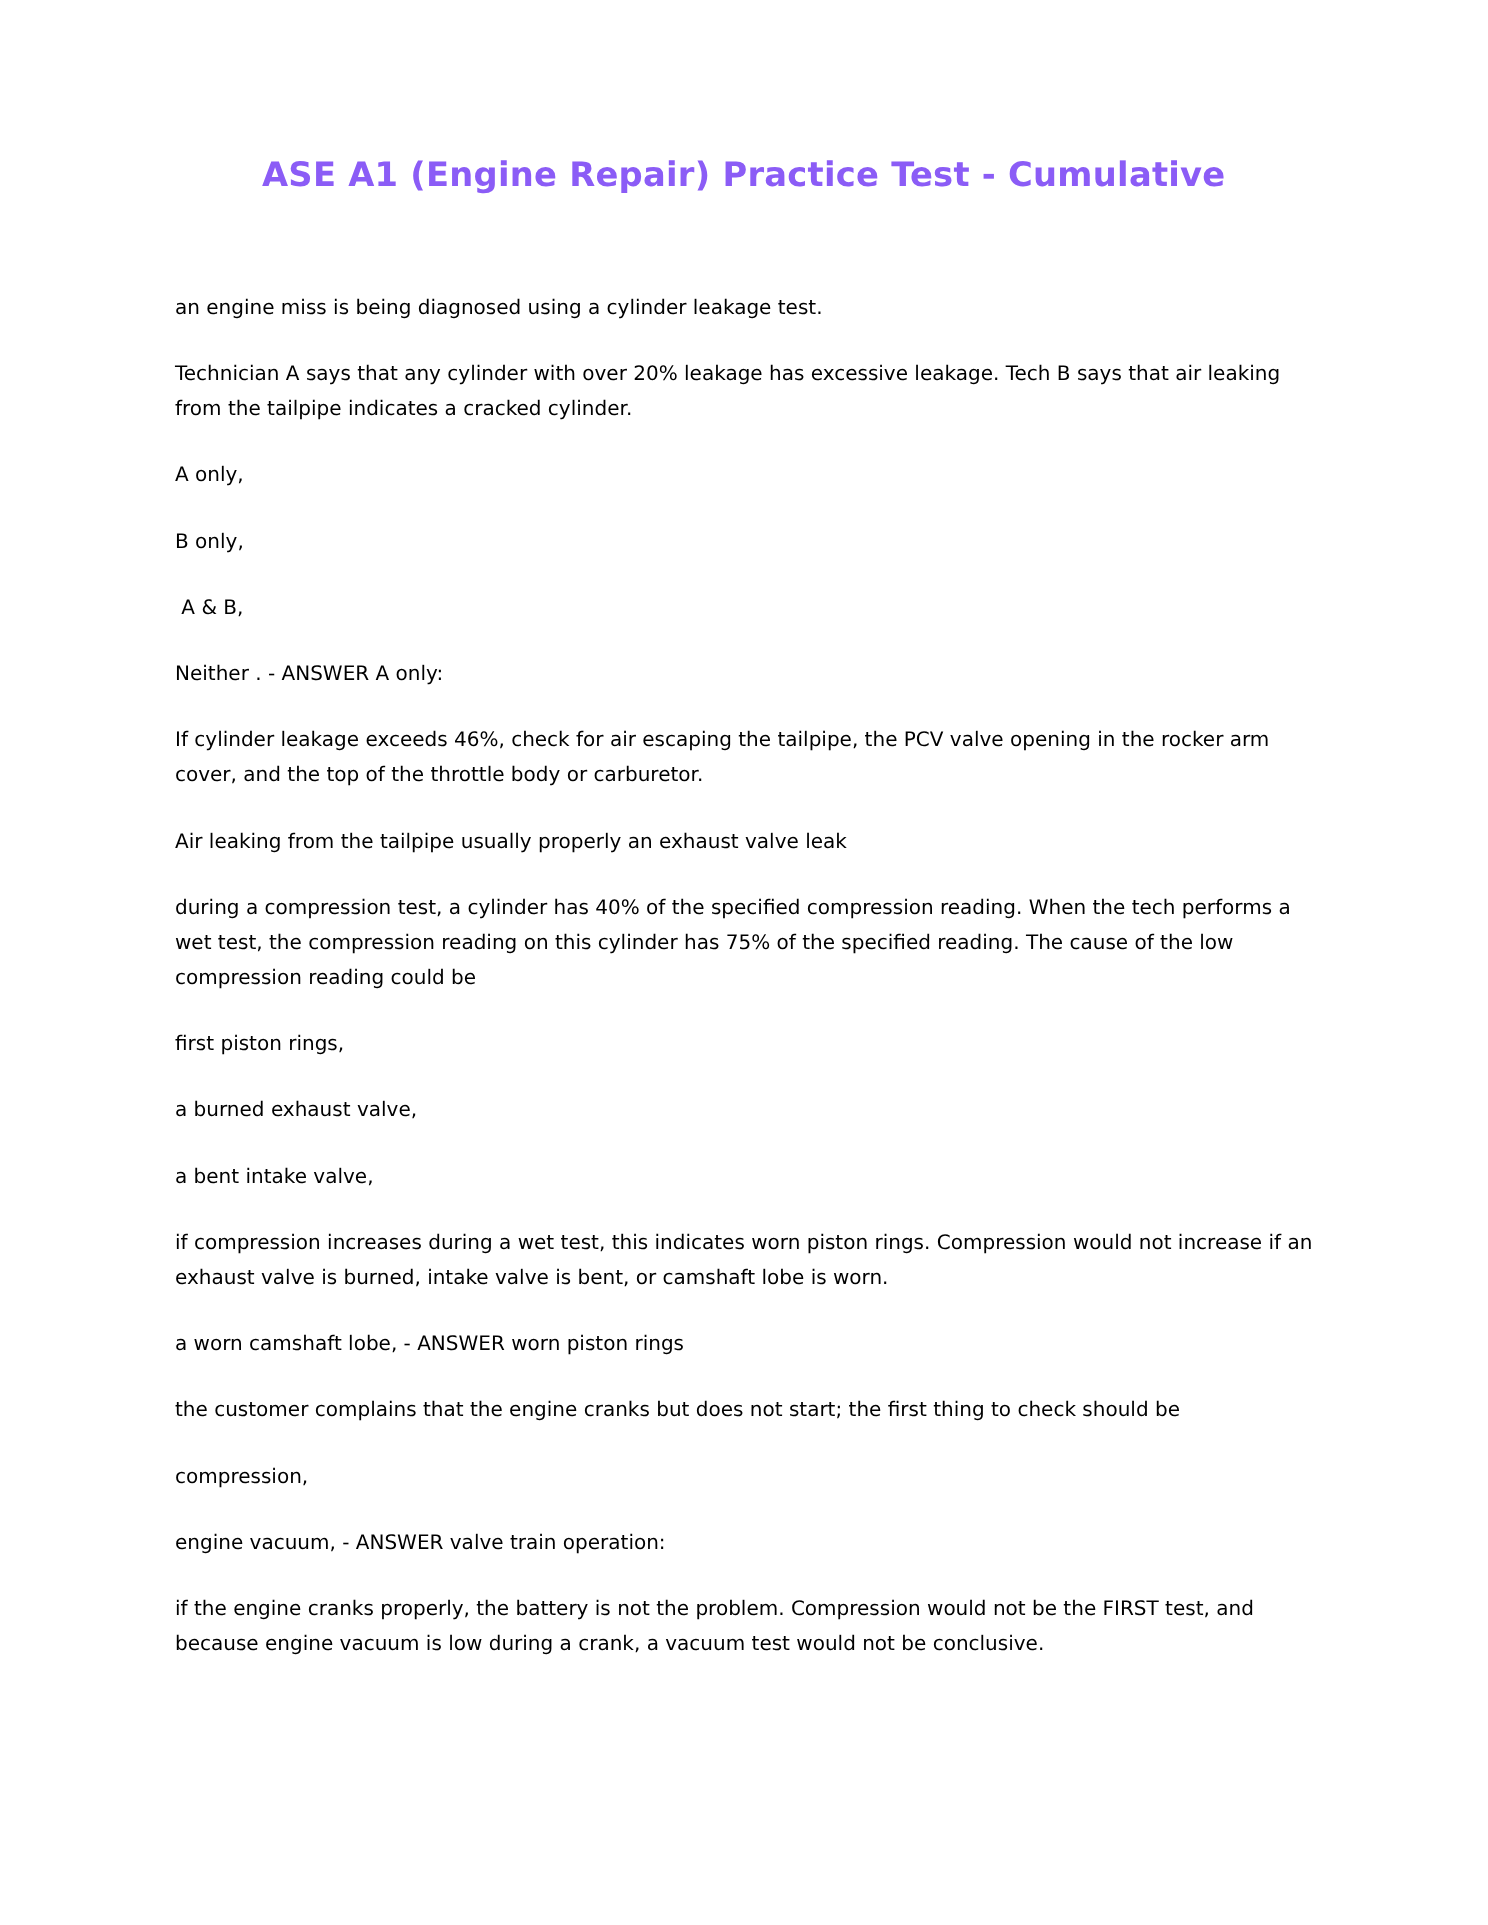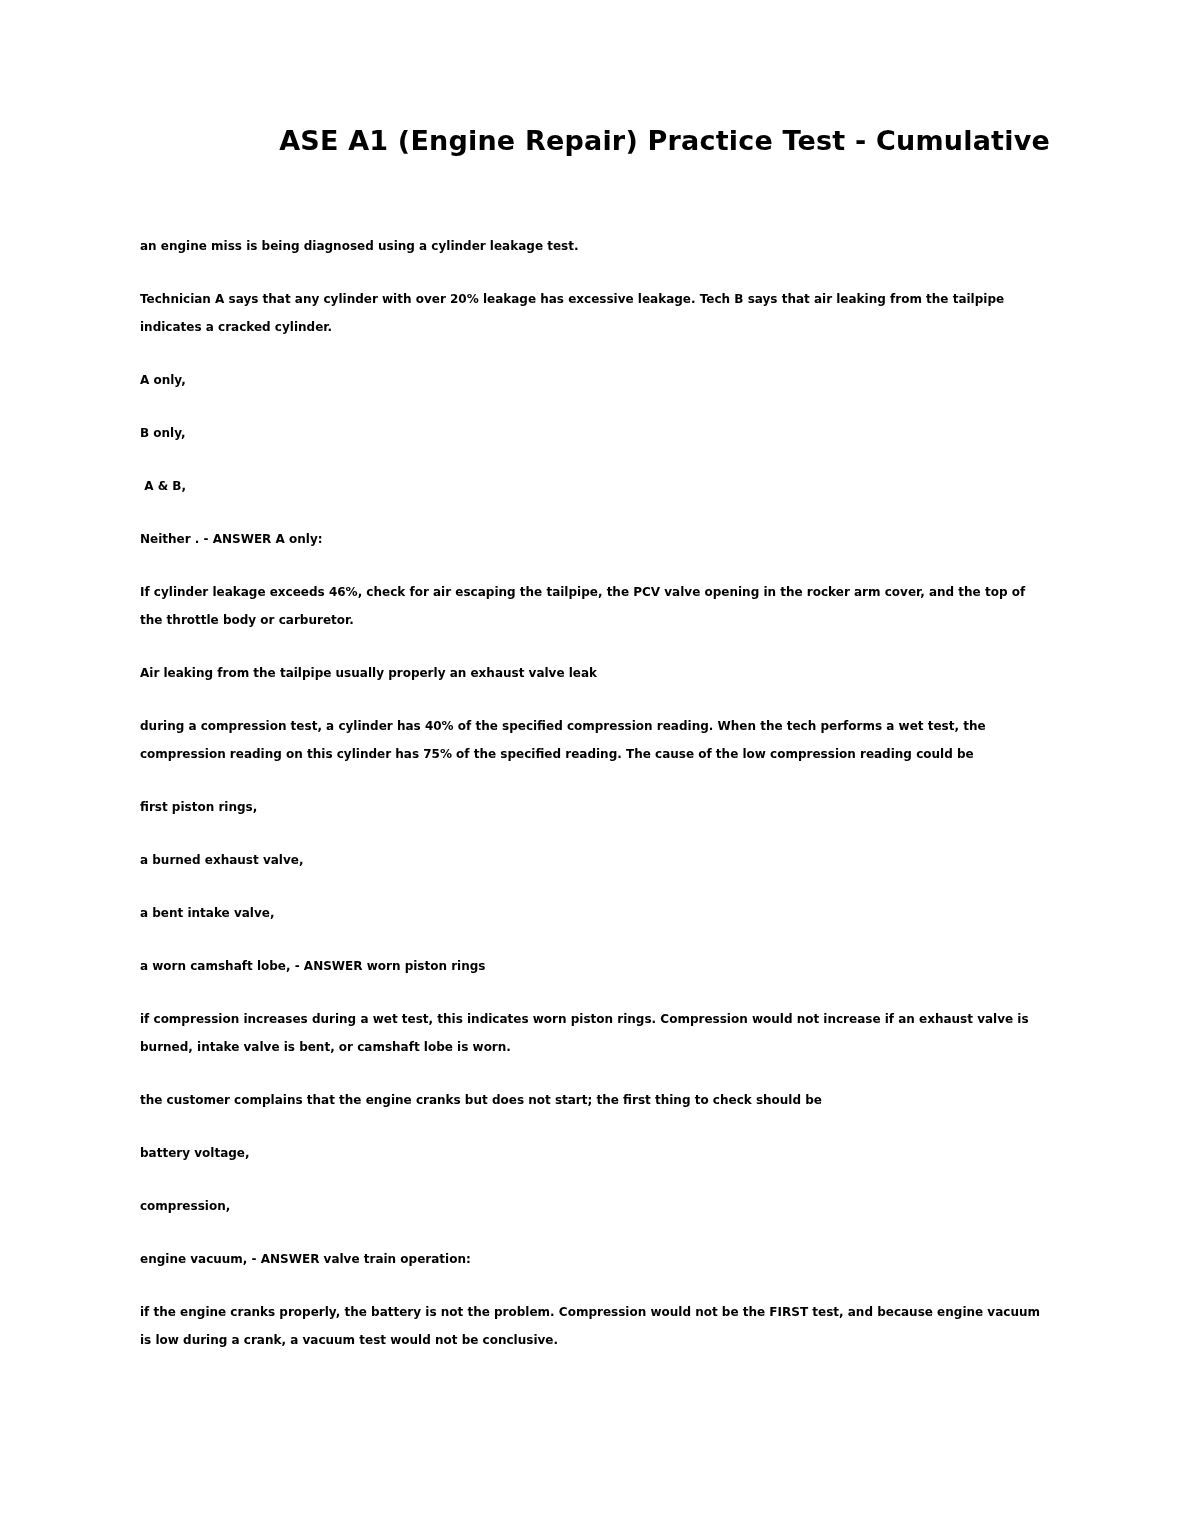--- a/index.html
+++ b/index.html
@@ -19,47 +19,45 @@
     overflow: hidden;
   }
   .doc-title {
     text-align: center;
     font-size: 27px;
     font-weight: bold;
     margin: 0 0 76px 0;
     letter-spacing: 0.2px;
   }
   .doc-body p {
-    font-size: 12px;
+    font-size: 16px;
     line-height: 28px;
     margin: 0 0 25px 0;
     white-space: pre-wrap;
     max-width: 910px;
-    font-weight: bold;
   }
 </style>
 </head>
 <body>
 
 <div class="page">
-  <h1 class="doc-title" style="color: #000000; text-align: right;">ASE A1 (Engine Repair) Practice Test - Cumulative</h1>
+  <h1 class="doc-title" style="color: #8b5cf6;">ASE A1 (Engine Repair) Practice Test - Cumulative</h1>
   <div class="doc-body">
     <p>an engine miss is being diagnosed using a cylinder leakage test.</p>
     <p>Technician A says that any cylinder with over 20% leakage has excessive leakage. Tech B says that air leaking from the tailpipe indicates a cracked cylinder.</p>
     <p>A only,</p>
     <p>B only,</p>
     <p> A &amp; B,</p>
     <p>Neither . - ANSWER A only:</p>
     <p>If cylinder leakage exceeds 46%, check for air escaping the tailpipe, the PCV valve opening in the rocker arm cover, and the top of the throttle body or carburetor.</p>
     <p>Air leaking from the tailpipe usually properly an exhaust valve leak</p>
     <p>during a compression test, a cylinder has 40% of the specified compression reading. When the tech performs a wet test, the compression reading on this cylinder has 75% of the specified reading. The cause of the low compression reading could be</p>
     <p>first piston rings,</p>
     <p>a burned exhaust valve,</p>
     <p>a bent intake valve,</p>
+    <p>if compression increases during a wet test, this indicates worn piston rings. Compression would not increase if an exhaust valve is burned, intake valve is bent, or camshaft lobe is worn.</p>
     <p>a worn camshaft lobe, - ANSWER worn piston rings</p>
-    <p>if compression increases during a wet test, this indicates worn piston rings. Compression would not increase if an exhaust valve is burned, intake valve is bent, or camshaft lobe is worn.</p>
     <p>the customer complains that the engine cranks but does not start; the first thing to check should be</p>
-    <p>battery voltage,</p>
     <p>compression,</p>
     <p>engine vacuum, - ANSWER valve train operation:</p>
     <p>if the engine cranks properly, the battery is not the problem. Compression would not be the FIRST test, and because engine vacuum is low during a crank, a vacuum test would not be conclusive.</p>
   </div>
 </div>
 
 </body></html>

